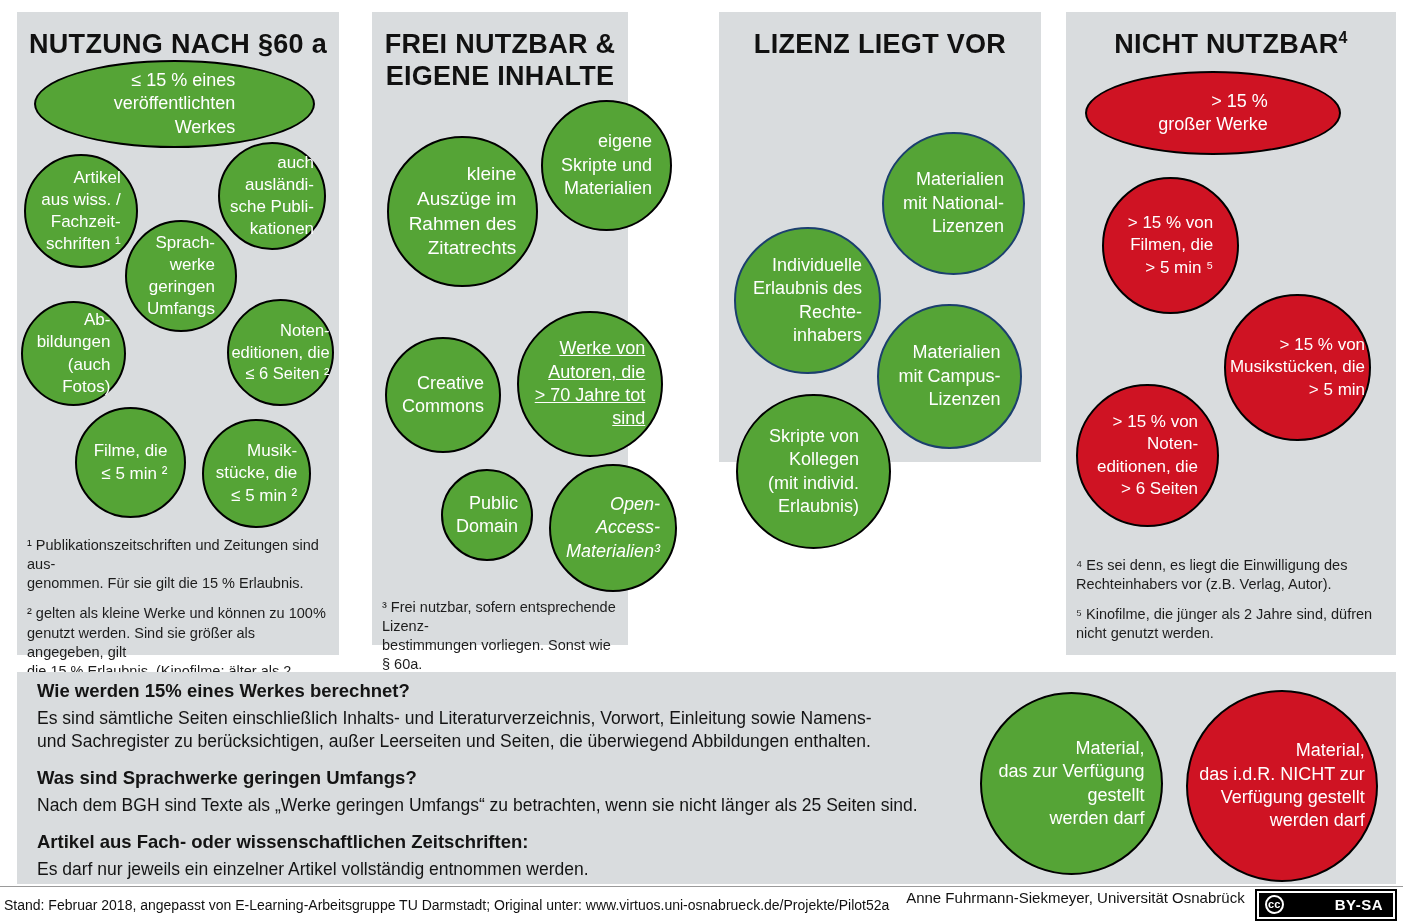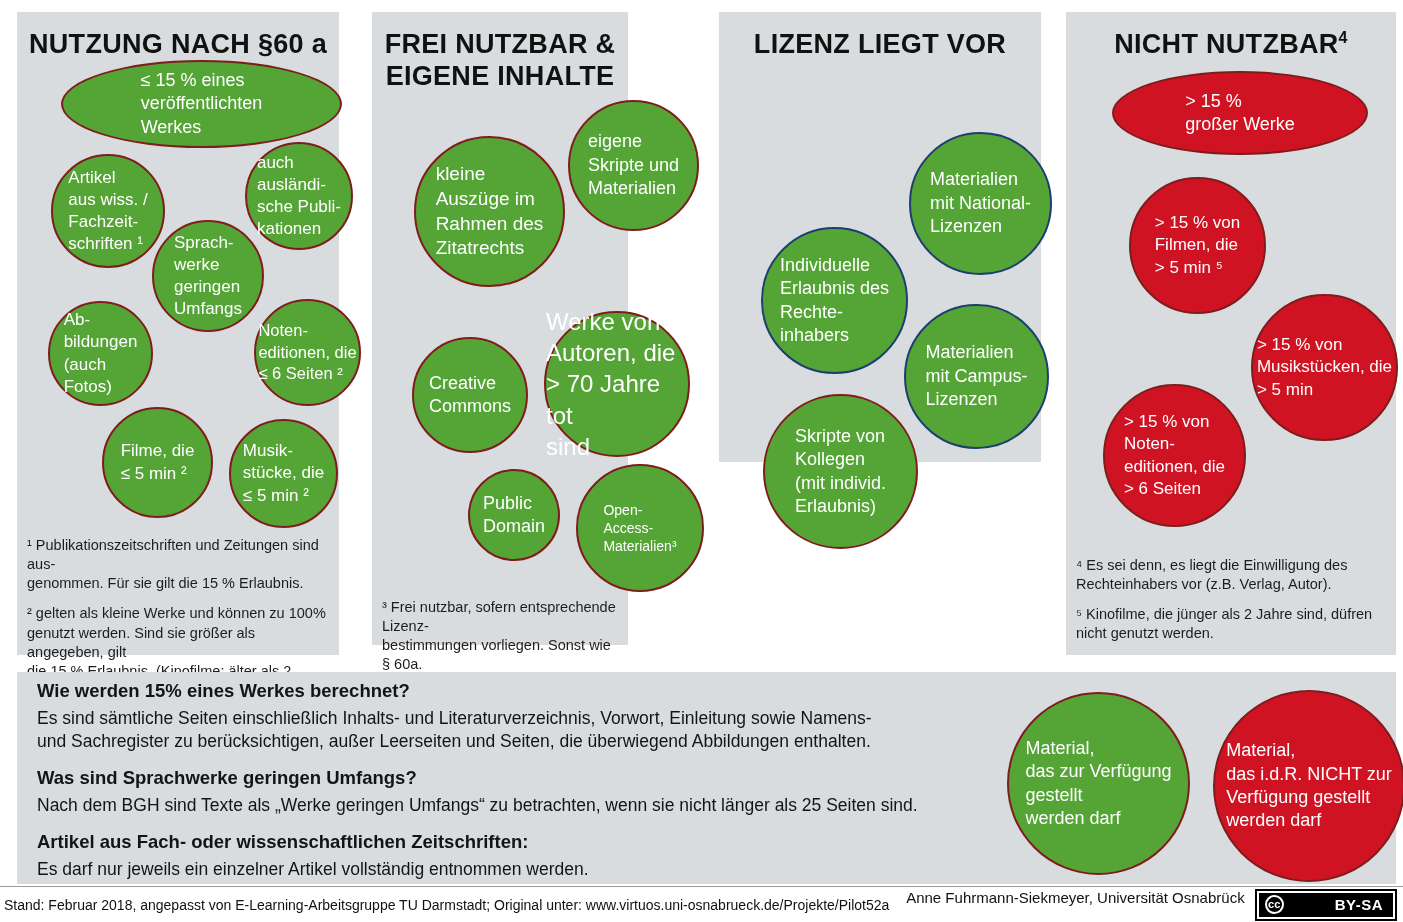--- a/index.html
+++ b/index.html
@@ -7,23 +7,23 @@
   }
   *{margin:0;padding:0;box-sizing:border-box;}
   html,body{background:#fff;}
   body{font-family:"Liberation Sans", sans-serif; color:#141414;}
   .page{position:relative;width:1403px;height:922px;background:#fff;overflow:hidden;}
   .panel{position:absolute;background:var(--panel);}
   .panel-title{white-space:pre-line;text-align:center;font-weight:bold;font-size:27px;line-height:1.2;letter-spacing:.3px;color:#111;padding-top:16px;}
   .panel-title sup{font-size:16px;}
   .bubble{
     position:absolute;border-radius:50%;
-    background:var(--green);border:2px solid #7f1d1d;
+    background:var(--green);border:2px solid #000000;
     color:#fff;display:flex;align-items:center;justify-content:center;
-    text-align:left;white-space:pre-line;line-height:1.3;font-size:17px;margin-left:27px;
+    text-align:right;white-space:pre-line;line-height:1.3;font-size:17px;
   }
   .bubble.red{background:var(--red);}
   .bubble.navy{border-color:var(--navy);}
   .footnotes{position:absolute;left:10px;right:8px;color:#1d1d1d;font-size:14.5px;line-height:1.32;}
   .footnote{white-space:pre-line;margin-bottom:11px;}
   .bottom-text{position:absolute;left:20px;top:8px;width:945px;}
   .qa-h{font-weight:bold;font-size:18.5px;margin-bottom:5px;}
   .qa-a{font-size:17.5px;line-height:1.32;white-space:pre-line;margin-bottom:14px;}
   .footer{
     position:absolute;left:0;right:0;top:886px;height:36px;
@@ -86,27 +86,27 @@
 EIGENE INHALTE</div>
     <div class="bubble" style="left:15px;top:124px;width:151px;height:151px;font-size:19px;">kleine
 Auszüge im
 Rahmen des
 Zitatrechts</div>
     <div class="bubble" style="left:169px;top:88px;width:131px;height:131px;font-size:18px;">eigene
 Skripte und
 Materialien</div>
     <div class="bubble" style="left:13px;top:325px;width:116px;height:116px;font-size:18px;">Creative
 Commons</div>
-    <div class="bubble" style="left:145px;top:299px;width:146px;height:146px;font-size:24px;">Werke von
+    <div class="bubble" style="left:145px;top:299px;width:146px;height:146px;font-size:18px;text-decoration:underline;">Werke von
 Autoren, die
 &gt; 70 Jahre tot
 sind</div>
     <div class="bubble" style="left:69px;top:457px;width:92px;height:92px;font-size:18px;">Public
 Domain</div>
-    <div class="bubble" style="left:177px;top:452px;width:128px;height:128px;font-size:14px;">Open-
+    <div class="bubble" style="left:177px;top:452px;width:128px;height:128px;font-size:18px;font-style:italic;">Open-
 Access-
 Materialien³</div>
     <div class="footnotes" style="top:586px;">
       <div class="footnote">³ Frei nutzbar, sofern entsprechende Lizenz-
 bestimmungen vorliegen. Sonst wie § 60a.</div>
     </div>
   </div>
 
   <div class="panel" style="left:719px;top:12px;width:322px;height:450px;">
     <div class="panel-title">LIZENZ LIEGT VOR</div>

